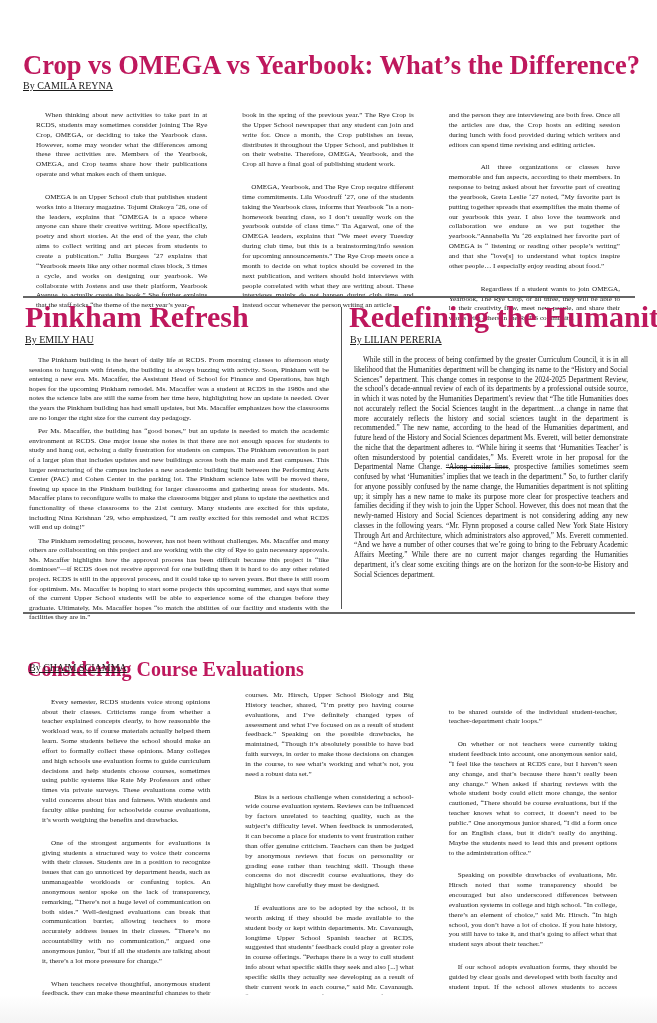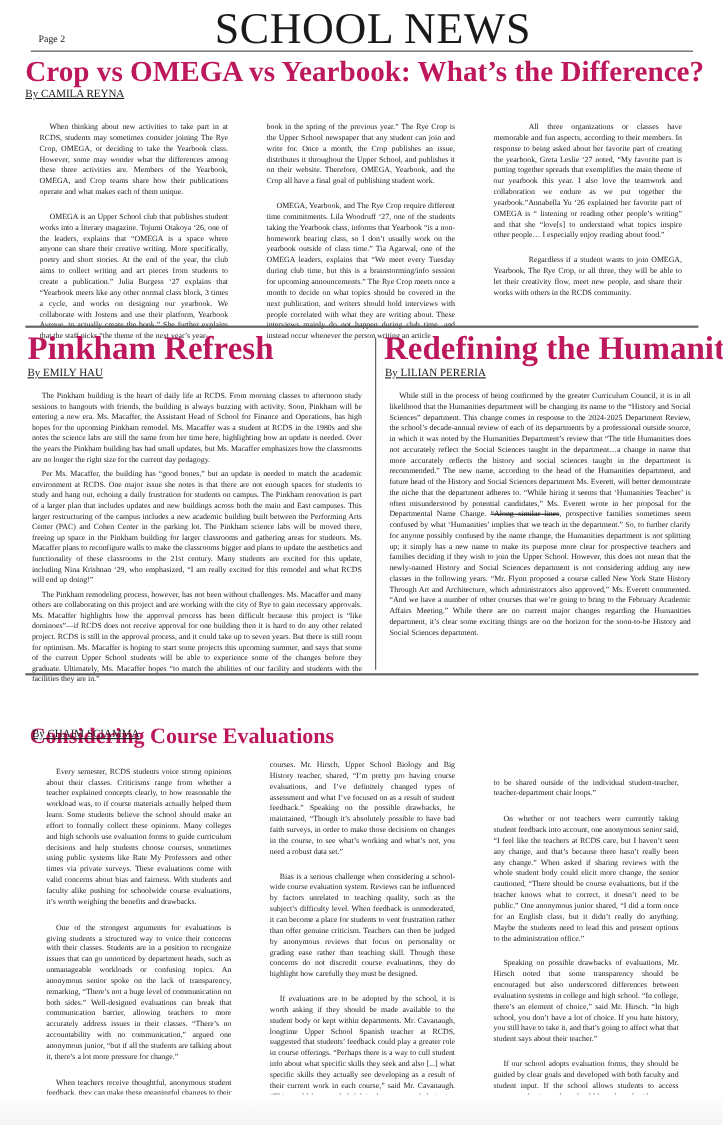--- a/index.html
+++ b/index.html
@@ -25,38 +25,35 @@
 
   .single { position: absolute; font-size: 7.15px; line-height: 9.6px; text-align: justify; }
   .single p { margin: 4px; text-indent: 9px; }
   s.strike { text-decoration: line-through; }
 </style>
 </head>
 <body>
 
 <div class="page">
 
-  <div class="masthead">
-    <span class="page-num">Page 2</span>
-    <div class="paper-title">SCHOOL NEWS</div>
-  </div>
 
   <div class="headline" style="left:23px; top:50px; font-size:26.5px; line-height:30px;">Crop vs OMEGA vs Yearbook: What’s the Difference?</div>
   <div class="byline" style="left:23px; top:80px;">By CAMILA REYNA</div>
 
   <div class="cols" style="left:23px; top:98px; width:610px; gap:9px;">
     <div class="col">
       <p>When thinking about new activities to take part in at RCDS, students may sometimes consider joining The Rye Crop, OMEGA, or deciding to take the Yearbook class. However, some may wonder what the differences among these three activities are. Members of the Yearbook, OMEGA, and Crop teams share how their publications operate and what makes each of them unique.</p>
       <p>OMEGA is an Upper School club that publishes student works into a literary magazine. Tojumi Otakoya ‘26, one of the leaders, explains that “OMEGA is a space where anyone can share their creative writing. More specifically, poetry and short stories. At the end of the year, the club aims to collect writing and art pieces from students to create a publication.” Julia Burgess ‘27 explains that “Yearbook meets like any other normal class block, 3 times a cycle, and works on designing our yearbook. We collaborate with Jostens and use their platform, Yearbook Avenue, to actually create the book.” She further explains that the staff picks  “the theme of the next year’s year-</p>
     </div>
     <div class="col">
       <p class="noind">book in the spring of the previous year.” The Rye Crop is the Upper School newspaper that any student can join and write for. Once a month, the Crop publishes an issue, distributes it throughout the Upper School, and publishes it on their website. Therefore, OMEGA, Yearbook, and the Crop all have a final goal of publishing student work.</p>
       <p>OMEGA, Yearbook, and The Rye Crop require different time commitments. Lila Woodruff ‘27, one of the students taking the Yearbook class, informs that Yearbook  “is a non-homework bearing class, so I don’t usually work on the yearbook outside of class time.” Tia Agarwal, one of the OMEGA leaders, explains that “We meet every Tuesday during club time, but this is a brainstorming/info session for upcoming announcements.” The Rye Crop meets once a month to decide on what topics should be covered in the next publication, and writers should hold interviews with people correlated with what they are writing about. These interviews mainly do not happen during club time, and instead occur whenever the person writing an article</p>
     </div>
     <div class="col">
+      <p class="noind">and the person they are interviewing are both free. Once all the articles are due, the Crop hosts an editing session during lunch with food provided during which writers and editors can spend time revising and editing articles.</p>
       <p class="bigind">All three organizations or classes have memorable and fun aspects, according to their members. In response to being asked about her favorite part of creating the yearbook, Greta Leslie ‘27 noted, “My favorite part is putting together spreads that exemplifies the main theme of our yearbook this year. I also love the teamwork and collaboration we endure as we put together the yearbook.”Annabella Yu ‘26 explained her favorite part of OMEGA is “ listening or reading other people’s writing” and that she “love[s] to understand what topics inspire other people… I especially enjoy reading about food.”</p>
       <p class="bigind">Regardless if a student wants to join OMEGA, Yearbook, The Rye Crop, or all three, they will be able to let their creativity flow, meet new people, and share their works with others in the RCDS community.</p>
     </div>
   </div>
 
   <div class="rule" style="left:23px; top:296px; width:612px;"></div>
 
   <div class="headline" style="left:25px; top:300px; font-size:30px; line-height:34px;">Pinkham Refresh</div>
   <div class="byline" style="left:25px; top:334px;">By EMILY HAU</div>
   <div class="single" style="left:25px; top:352px; width:308px;">

